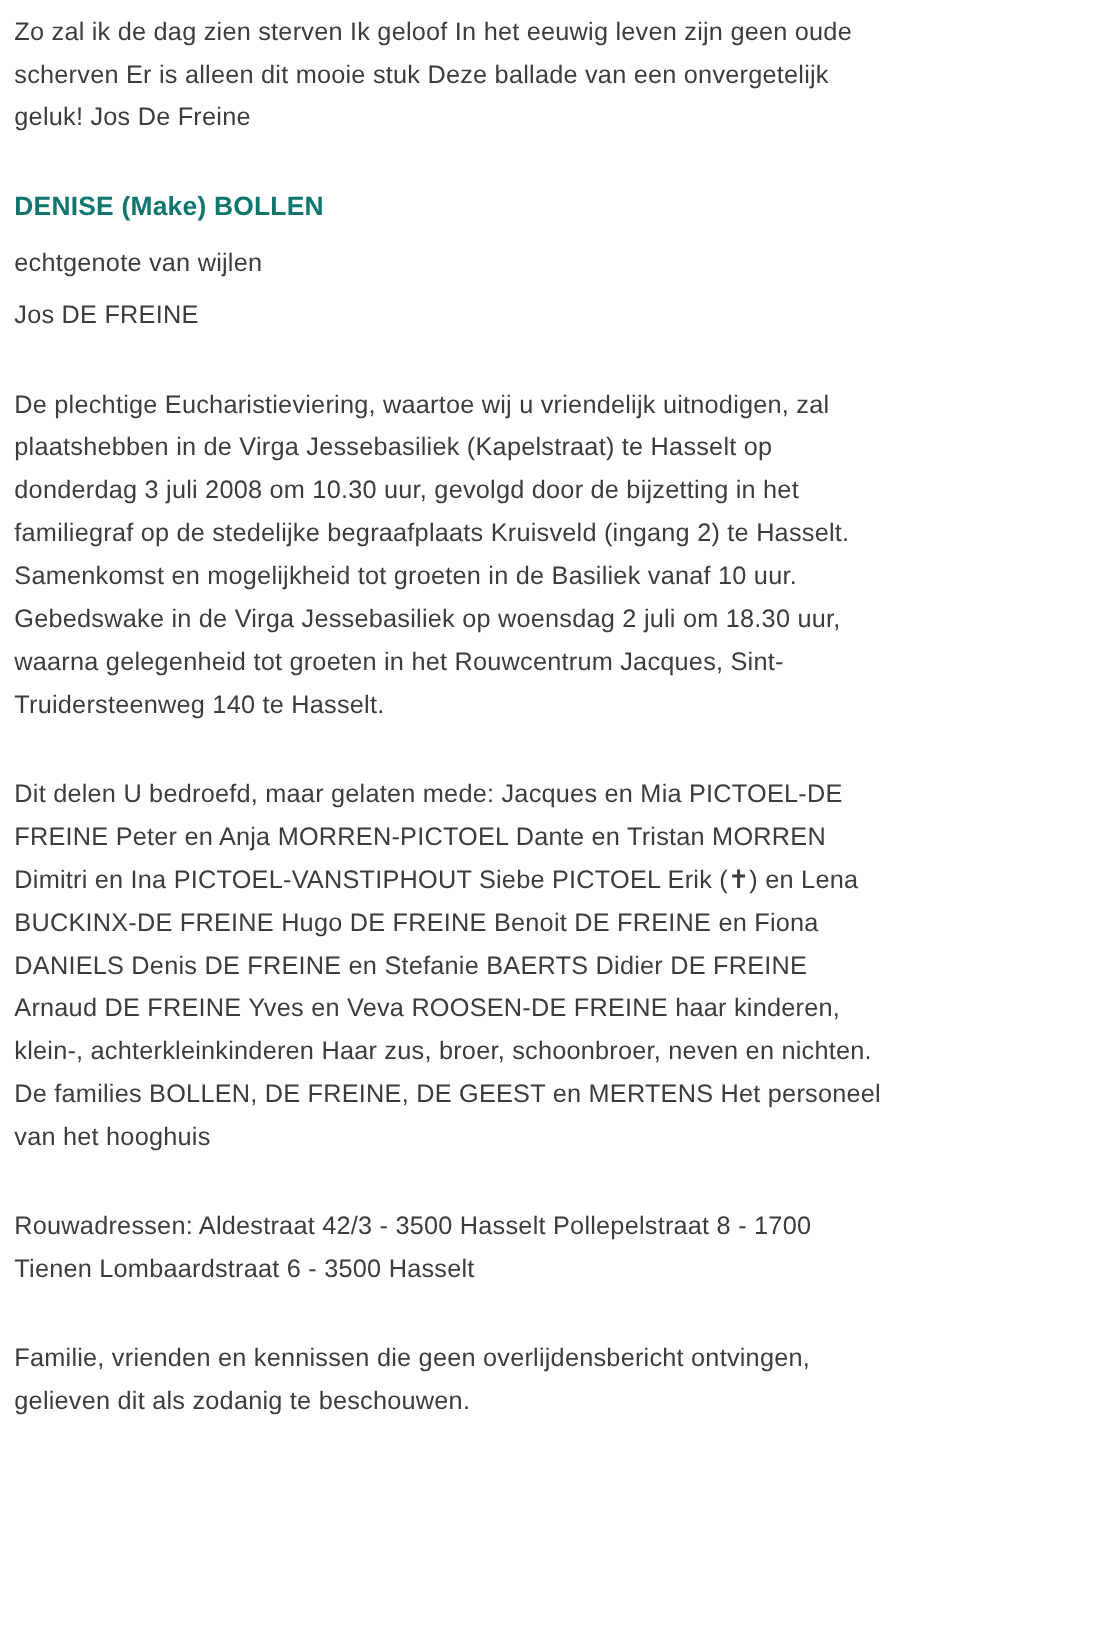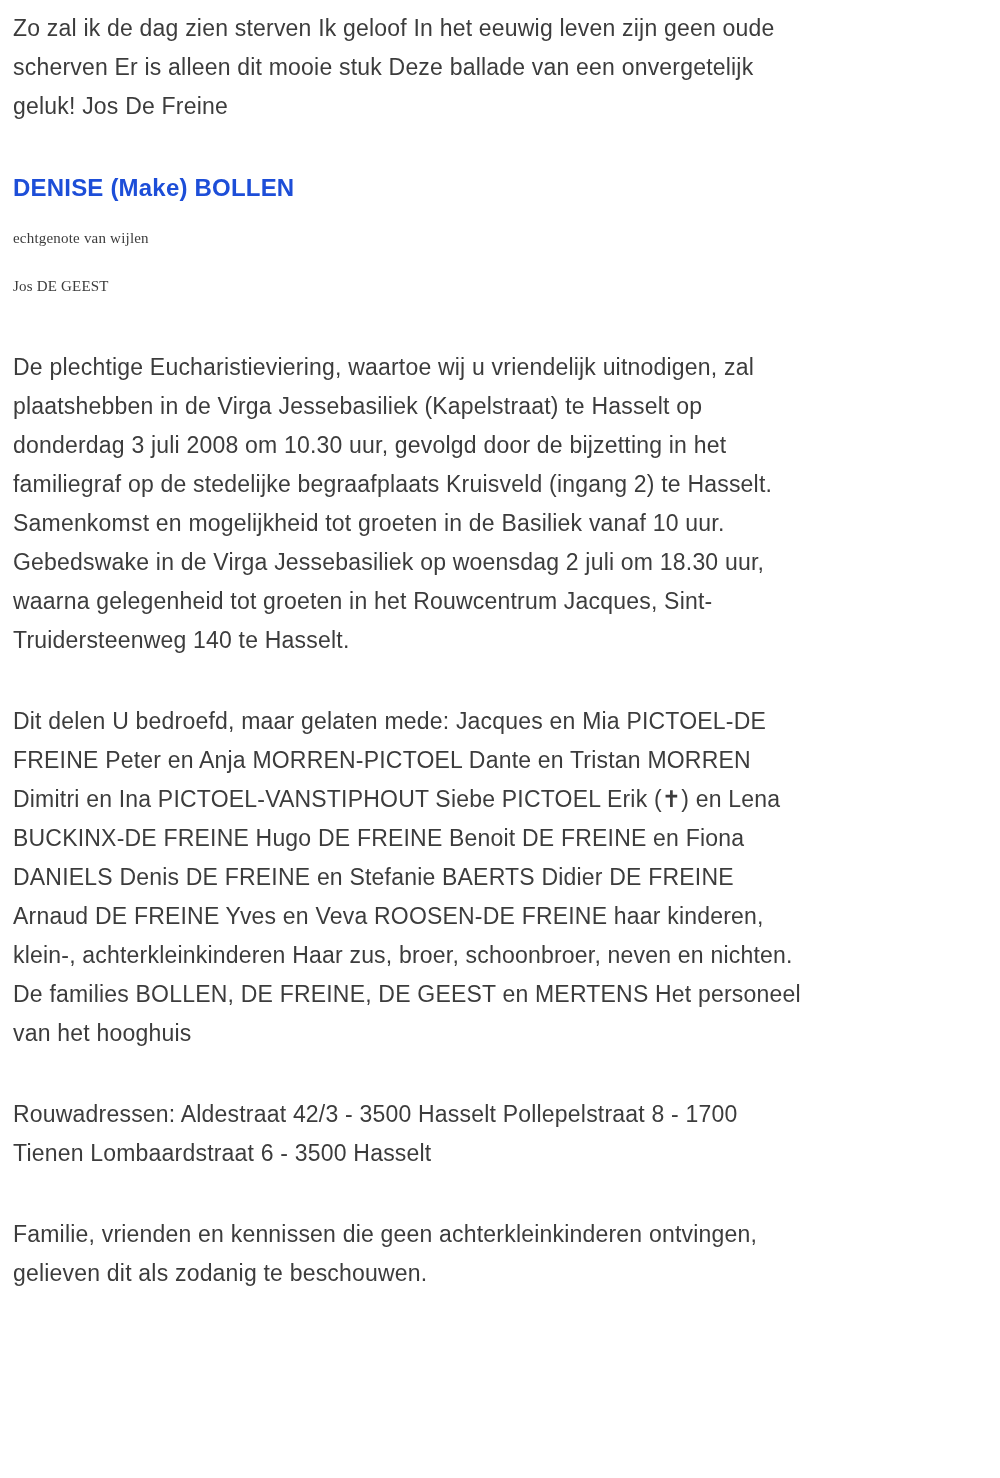--- a/index.html
+++ b/index.html
@@ -21,52 +21,51 @@
     line-height: 39px;
     margin: 0 0 42px 0;
     font-weight: 400;
     letter-spacing: 0.2px;
   }
   .name-heading {
     font-size: 24px;
     line-height: 39px;
     font-weight: 700;
     margin: 0 0 12px 0;
-    color: #1d4ed8;
+    color: #0f766e;
     letter-spacing: 0.2px;
   }
   .sub-line {
-    font-size: 15px;
+    font-size: 23px;
     line-height: 39px;
     margin: 0 0 9px 0;
     letter-spacing: 0.2px;
-    font-family: Liberation Serif, serif;
   }
   .sub-line.last {
     margin-bottom: 42px;
   }
   .para.final {
     margin-bottom: 0;
   }
 </style>
 </head>
 <body>
 
 <div class="page">
 
   <p class="para">Zo zal ik de dag zien sterven Ik geloof In het eeuwig leven zijn geen oude scherven Er is alleen dit mooie stuk Deze ballade van een onvergetelijk geluk! Jos De Freine</p>
 
   <p class="name-heading">DENISE (Make) BOLLEN</p>
 
   <p class="sub-line">echtgenote van wijlen</p>
 
-  <p class="sub-line last">Jos DE GEEST</p>
+  <p class="sub-line last">Jos DE FREINE</p>
 
 
   <p class="para">De plechtige Eucharistieviering, waartoe wij u vriendelijk uitnodigen, zal plaatshebben in de Virga Jessebasiliek (Kapelstraat) te Hasselt op donderdag 3 juli 2008 om 10.30 uur, gevolgd door de bijzetting in het familiegraf op de stedelijke begraafplaats Kruisveld (ingang 2) te Hasselt. Samenkomst en mogelijkheid tot groeten in de Basiliek vanaf 10 uur. Gebedswake in de Virga Jessebasiliek op woensdag 2 juli om 18.30 uur, waarna gelegenheid tot groeten in het Rouwcentrum Jacques, Sint-Truidersteenweg 140 te Hasselt.</p>
 
   <p class="para">Dit delen U bedroefd, maar gelaten mede: Jacques en Mia PICTOEL-DE FREINE Peter en Anja MORREN-PICTOEL Dante en Tristan MORREN Dimitri en Ina PICTOEL-VANSTIPHOUT Siebe PICTOEL Erik (✝) en Lena BUCKINX-DE FREINE Hugo DE FREINE Benoit DE FREINE en Fiona DANIELS Denis DE FREINE en Stefanie BAERTS Didier DE FREINE Arnaud DE FREINE Yves en Veva ROOSEN-DE FREINE haar kinderen, klein-, achterkleinkinderen Haar zus, broer, schoonbroer, neven en nichten. De families BOLLEN, DE FREINE, DE GEEST en MERTENS Het personeel van het hooghuis</p>
 
   <p class="para">Rouwadressen: Aldestraat 42/3 - 3500 Hasselt Pollepelstraat 8 - 1700 Tienen Lombaardstraat 6 - 3500 Hasselt</p>
 
-  <p class="para final">Familie, vrienden en kennissen die geen achterkleinkinderen ontvingen, gelieven dit als zodanig te beschouwen.</p>
+  <p class="para final">Familie, vrienden en kennissen die geen overlijdensbericht ontvingen, gelieven dit als zodanig te beschouwen.</p>
 
 </div>
 
 </body></html>

